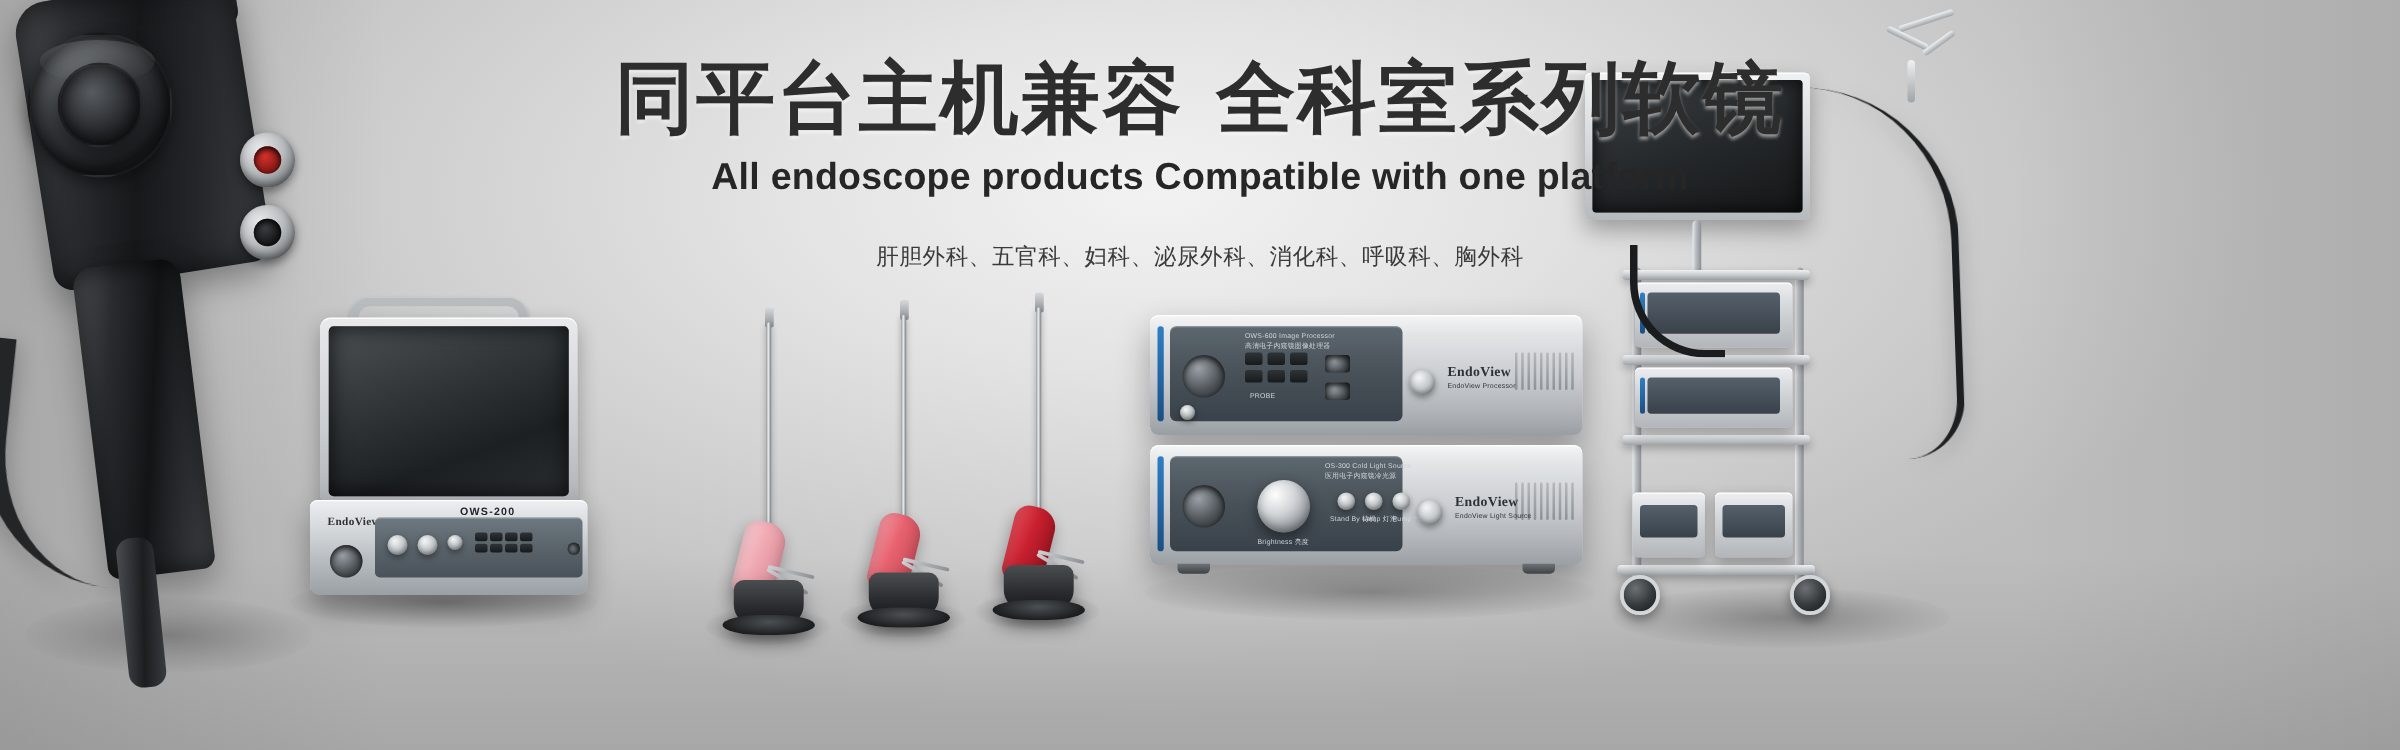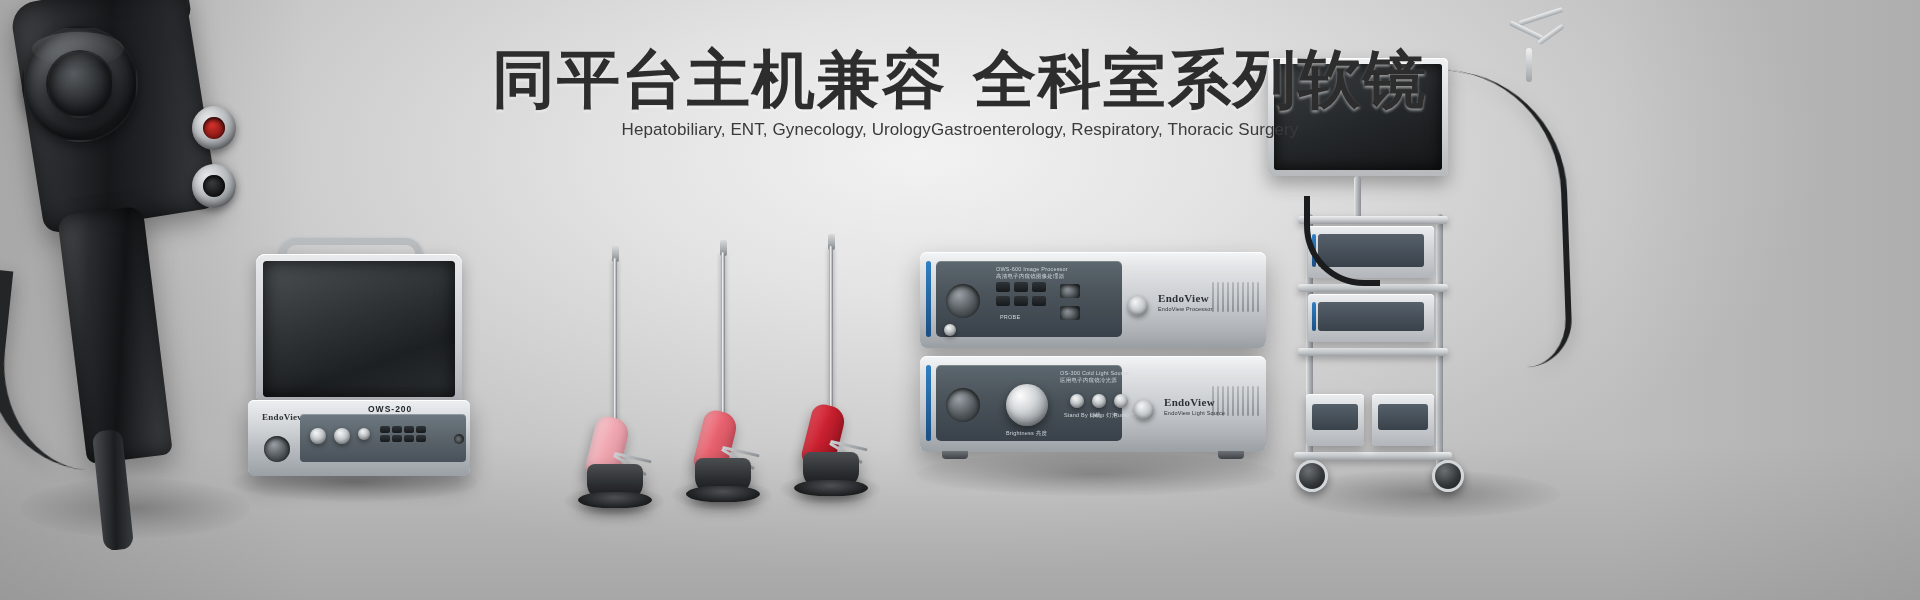--- a/index.html
+++ b/index.html
@@ -512,17 +512,18 @@
     <div class="cart-cable"></div>
 
     <div class="cart-wheel" style="left:6px;top:450px;"></div>
     <div class="cart-wheel" style="left:142px;top:450px;"></div>
   </div>
 
   <div class="textblock">
     <div class="headline">
       <span>同平台主机兼容</span><span class="gap"></span><span>全科室系列软镜</span>
     </div>
-    <div class="speclist-en">Hepatobiliary, ENT, Gynecology, UrologyGastroenterology, Respiratory, Thoracic Surgery</div>
+    <div class="subhead">All endoscope products Compatible with one platform</div>
+    <div class="speclist">肝胆外科、五官科、妇科、泌尿外科、消化科、呼吸科、胸外科</div>
   </div>
 
   <div class="vignette"></div>
 </div>
 
 </body></html>

